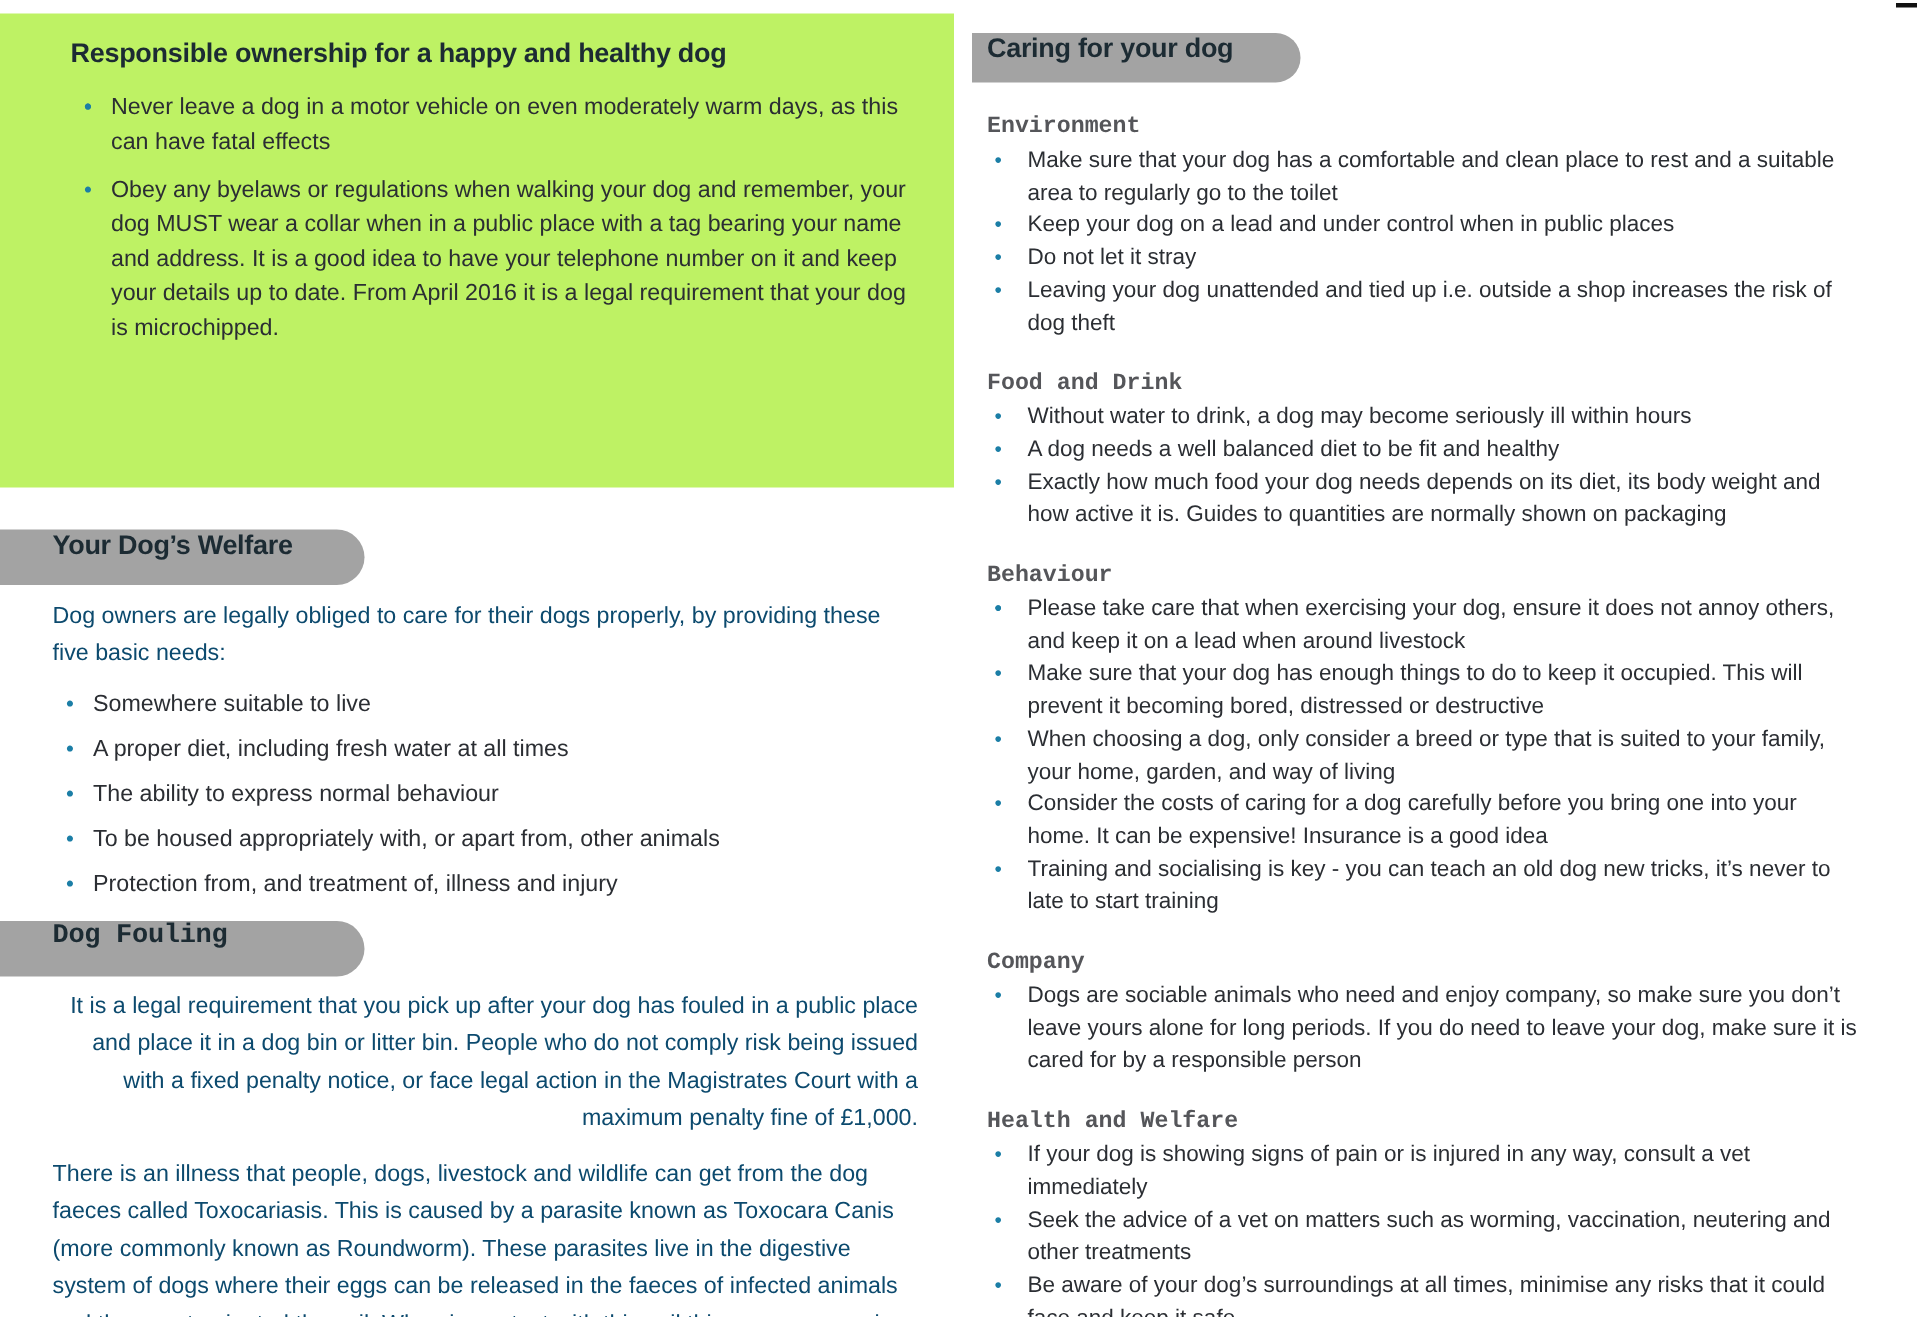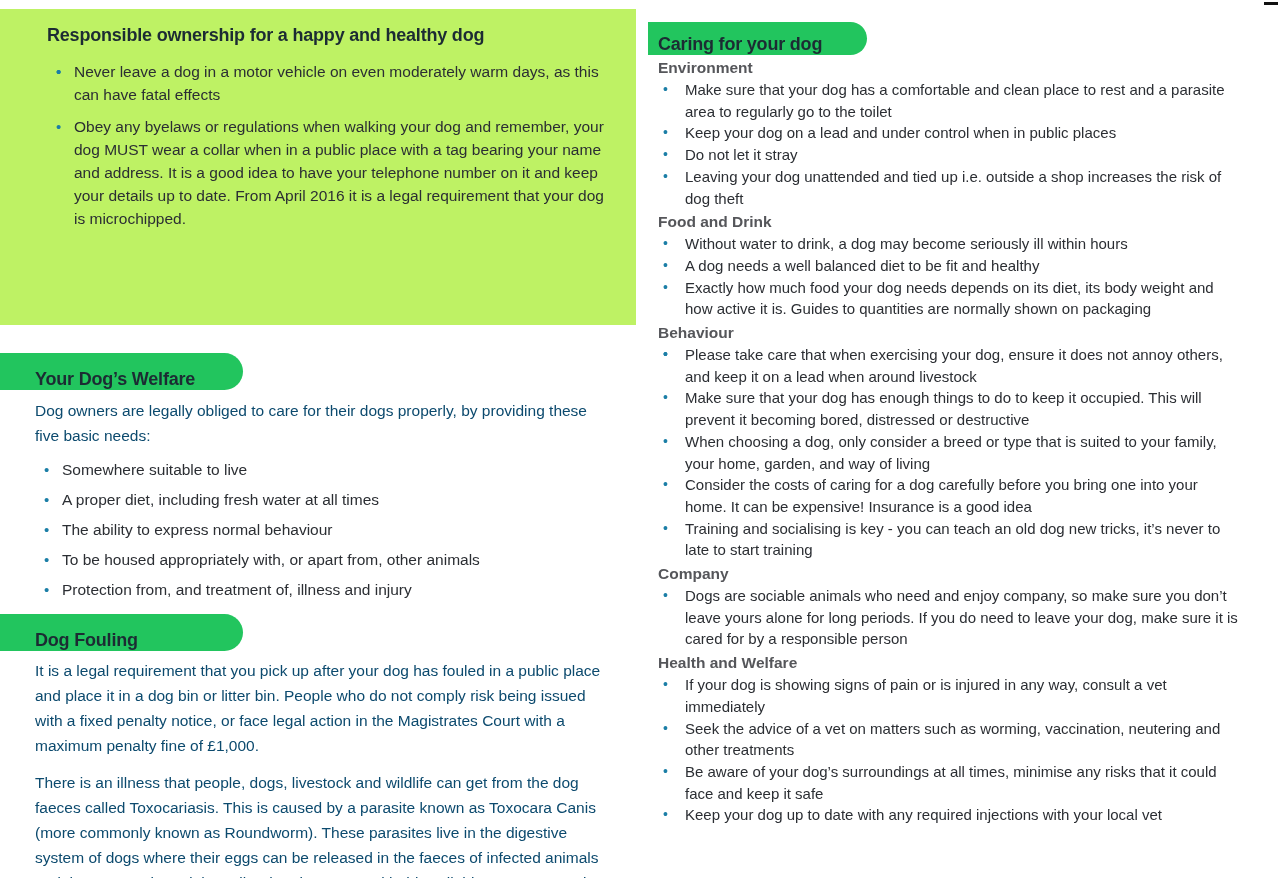--- a/index.html
+++ b/index.html
@@ -19,41 +19,42 @@
   }
   ul.blist{list-style:none;margin:0;padding:0;}
   .left-col ul.blist li{
     position:relative;padding-left:27px;font-size:15.5px;line-height:23px;
     margin-bottom:9px;max-width:560px;
   }
   .left-col ul.blist li .dot{
     position:absolute;left:9px;top:0;color:#1b7ea6;font-size:15px;
   }
   .pill{
-    background:#22c55e;height:37px;width:243px;box-sizing:border-box;
-    border-radius:0 19px 19px 0;display:flex;align-items:flex-end;padding-left:35px;
+    background:#a3a3a3;height:37px;width:243px;box-sizing:border-box;
+    border-radius:0 19px 19px 0;display:flex;align-items:flex-start;padding-left:35px;
   }
   .pill-title{font-size:18px;font-weight:bold;color:#1c2b33;letter-spacing:-0.2px;}
   .pill-welfare{margin-top:28px;}
-  .pill-fouling{margin-top:13px;}
+  .pill-fouling{margin-top:13px;font-family:Liberation Mono, monospace;}
   .lpara{
     margin:8px 24px 0 35px;font-size:15.5px;line-height:25px;max-width:578px;color:#0c4a6e;
   }
   .welfare-list{margin:10px 0 0 35px !important;}
   .welfare-list li{margin-bottom:7px !important;}
-  .fouling-p1{margin-top:7px;}
+  .fouling-p1{margin-top:7px;text-align:right;}
   .fouling-p2{margin-top:12px;}
   
   .right-col{position:absolute;left:648px;top:0;width:604px;}
   .pill-caring{
     margin-top:22px;width:219px;height:33px;border-radius:0 17px 17px 0;padding-left:10px;
   }
   .subheading{
     font-size:15.5px;font-weight:bold;color:#55565a;line-height:19px;
-    margin:3px 0 2px 10px;
+    margin:20px 0 2px 10px;
+    font-family:Liberation Mono, monospace;
   }
   .right-col ul.blist li{
     position:relative;padding-left:37px;font-size:15px;line-height:21.7px;
     margin:0;max-width:556px;
   }
   .right-col ul.blist li .dot{
     position:absolute;left:15px;top:0;color:#1b7ea6;font-size:14px;
   }
   
   .corner-mark{position:absolute;top:2px;right:4px;width:14px;height:3px;background:#111;}
@@ -120,21 +121,21 @@
   <div class="right-col">
 
     <div class="pill pill-caring">
       <span class="pill-title">Caring for your dog</span>
     </div>
 
     <h3 class="subheading">Environment</h3>
     <ul class="blist">
       <li>
         <span class="dot">•</span>
-        <span>Make sure that your dog has a comfortable and clean place to rest and a parasite area to regularly go to the toilet</span>
+        <span>Make sure that your dog has a comfortable and clean place to rest and a suitable area to regularly go to the toilet</span>
       </li>
       <li>
         <span class="dot">•</span>
         <span>Keep your dog on a lead and under control when in public places</span>
       </li>
       <li>
         <span class="dot">•</span>
         <span>Do not let it stray</span>
       </li>
       <li>

